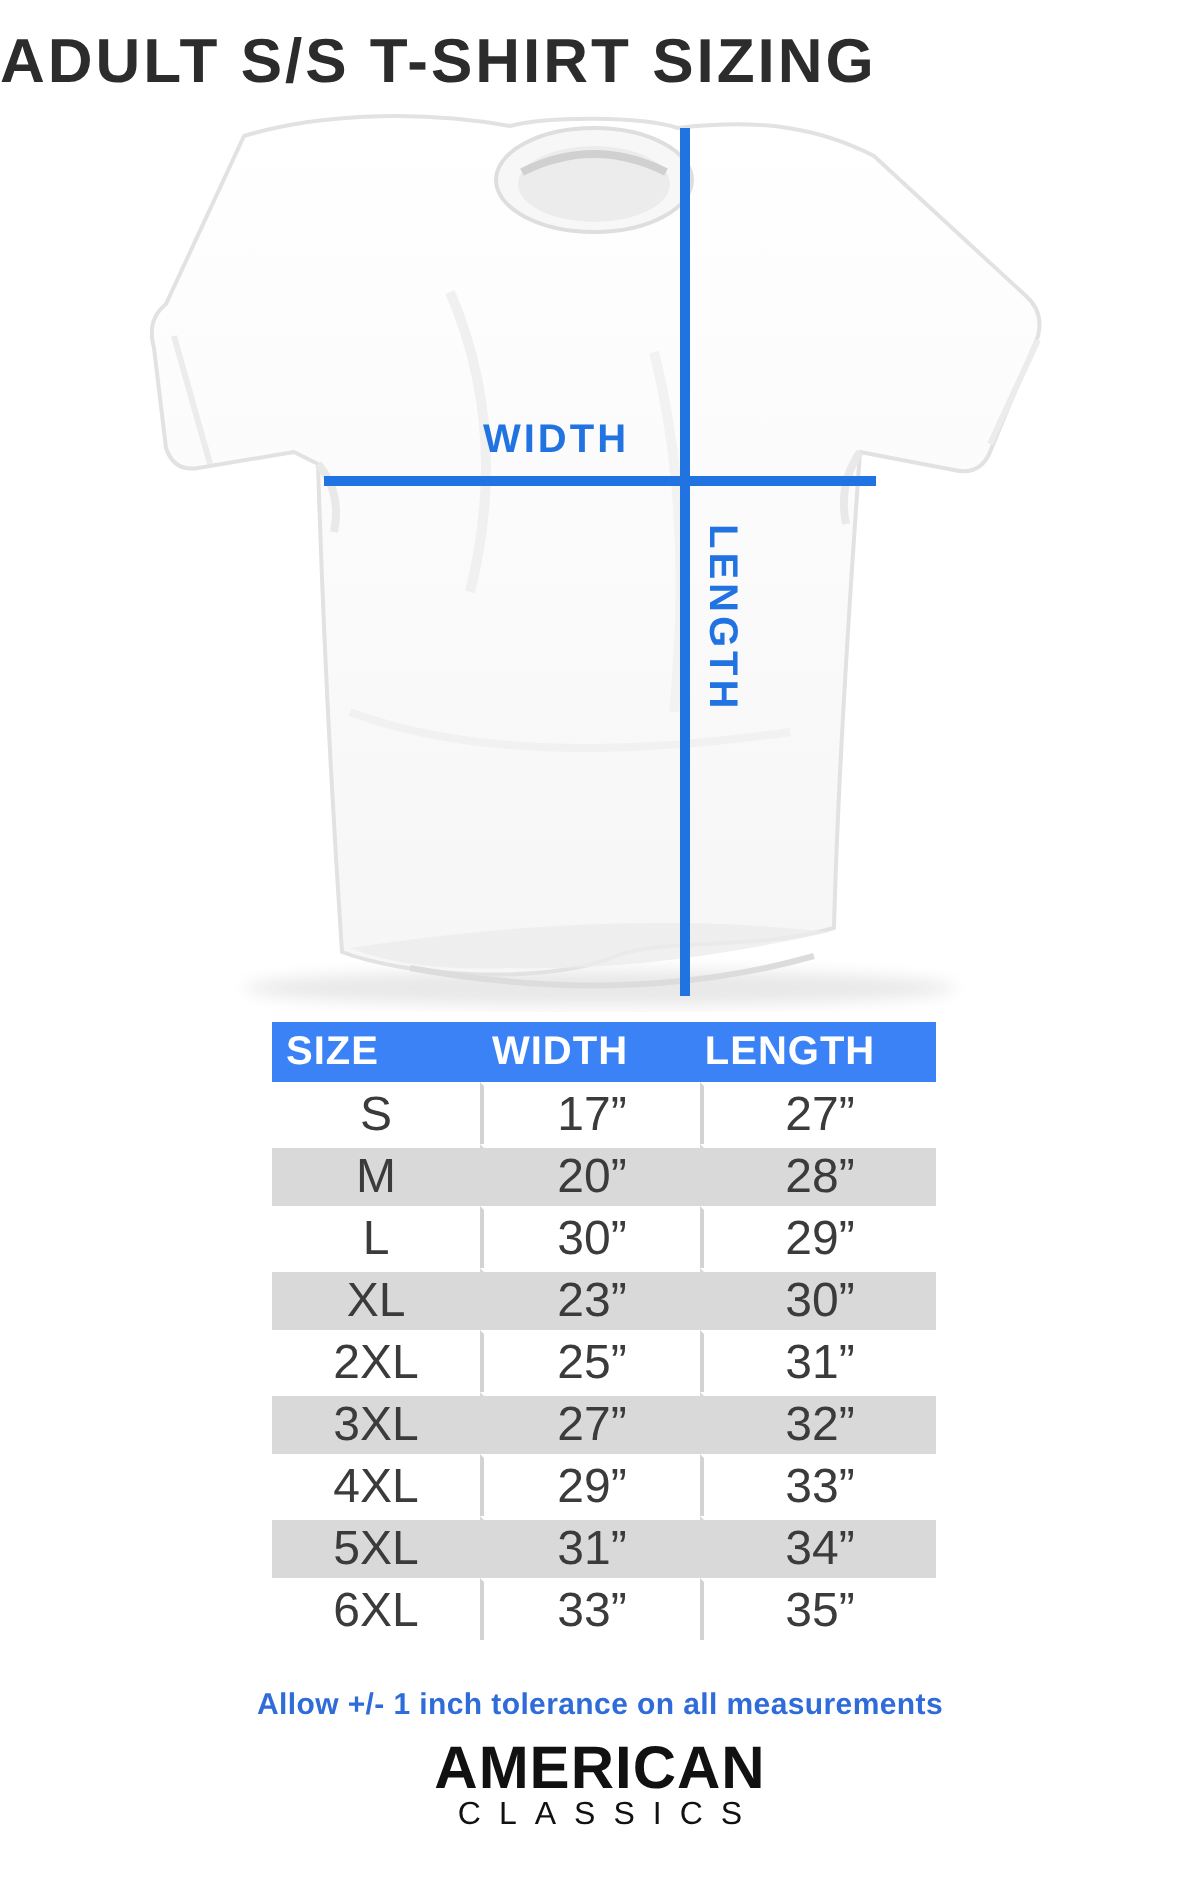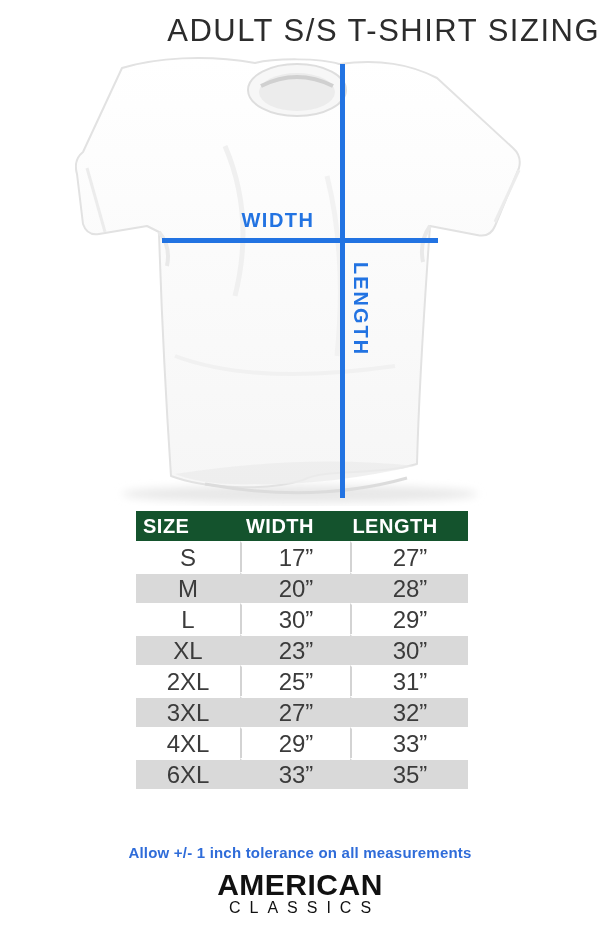--- a/index.html
+++ b/index.html
@@ -2,40 +2,40 @@
 <html style="--accent: #2273e2;"><head>
 <meta charset="utf-8">
 <style>
   html,body{margin:0;padding:0;background:#fff;}
   .canvas{
     position:relative;width:600px;height:943px;background:#ffffff;overflow:hidden;
     font-family:"Liberation Sans",sans-serif;
   }
   
   .page-title{
-    position:absolute;top:13px;left:0;width:600px;text-align:right;
-    font-size:31px;font-weight:400;letter-spacing:1.5px;color:#2c2c2c;white-space:nowrap;
+    position:absolute;top:13px;left:0;width:600px;text-align:left;
+    font-size:31px;font-weight:700;letter-spacing:1.5px;color:#2c2c2c;white-space:nowrap;
   }
   
   .shirt-wrap{position:absolute;left:75px;top:56px;width:450px;height:450px;z-index:1;}
   .meas-line{position:absolute;background:var(--accent,#2273e2);z-index:2;}
   .width-line{left:162px;top:238px;width:276px;height:5px;}
   .length-line{left:340px;top:64px;width:5px;height:434px;}
   .meas-label{
     position:absolute;z-index:3;color:var(--accent,#2273e2);
     font-weight:bold;font-size:20px;letter-spacing:1.5px;
   }
   .width-label{left:178px;top:209px;width:200px;text-align:center;}
   .length-label{left:349px;top:262px;writing-mode:vertical-rl;letter-spacing:2px;}
   
   .table-wrap{position:absolute;left:136px;top:511px;width:332px;z-index:2;}
   table.size-table{border-collapse:separate;border-spacing:0;table-layout:fixed;width:332px;}
   .size-table th,.size-table td{box-sizing:border-box;padding:0;}
   .size-table thead th{
-    background:#14532d;color:#ffffff;height:30px;font-size:20px;font-weight:bold;
+    background:#3b82f6;color:#ffffff;height:30px;font-size:20px;font-weight:bold;
     letter-spacing:0.5px;text-align:center;vertical-align:middle;
   }
   .size-table thead th:nth-child(1){width:104px;text-align:left;padding-left:7px;}
   .size-table thead th:nth-child(2){width:110px;padding-right:30px;}
   .size-table thead th:nth-child(3){width:118px;padding-right:28px;}
   .size-table tbody td{
     height:31px;border-top:2px solid #ffffff;text-align:center;vertical-align:middle;
     font-size:24px;font-weight:300;color:#3b3b3b;line-height:29px;
   }
   .size-table tbody tr:nth-child(even){background:#d9d9d9;}
@@ -149,20 +149,25 @@
       <td>3XL</td>
       <td>27”</td>
       <td>32”</td>
     </tr>
           <tr>
       <td>4XL</td>
       <td>29”</td>
       <td>33”</td>
     </tr>
           <tr>
+      <td>5XL</td>
+      <td>31”</td>
+      <td>34”</td>
+    </tr>
+          <tr>
       <td>6XL</td>
       <td>33”</td>
       <td>35”</td>
     </tr>
         </tbody>
     </table>
   </div>
 
   <div class="tolerance-note">Allow +/- 1 inch tolerance on all measurements</div>
 

